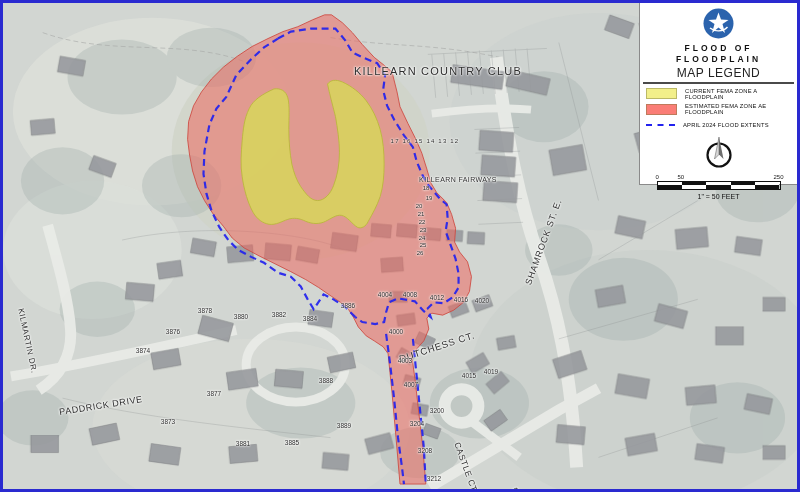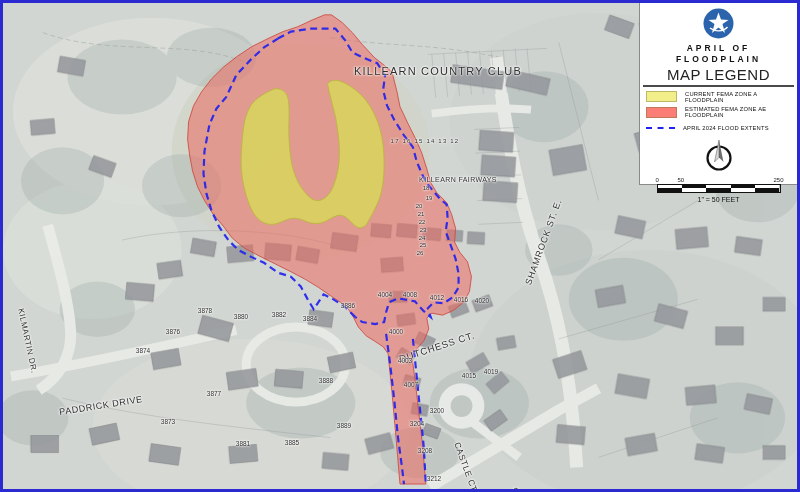--- a/index.html
+++ b/index.html
@@ -17,21 +17,21 @@
     transform-origin:center center;line-height:1;
   }
   
   #legend{
     position:absolute;top:0;right:0;width:158px;height:182px;
     background:#ffffff;border-left:1px solid #8a8a8a;border-bottom:1px solid #8a8a8a;
     box-sizing:border-box;z-index:5;
   }
   #legend .logo-wrap{text-align:center;margin-top:5px;}
   #legend .org{ text-align:center;font-weight:bold;font-size:8.5px;letter-spacing:3px;color:#111;line-height:1.25;}
-  #legend .legend-title{text-align:center;font-size:15px;letter-spacing:.5px;color:#222;margin-top:2px;}
+  #legend .legend-title{text-align:center;font-size:12px;letter-spacing:.5px;color:#222;margin-top:2px;}
   #legend .divider{border-top:2px solid #4a4a4a;margin:2px 3px 4px 3px;}
   .legend-row{display:flex;align-items:center;margin:0 0 4.5px 6px;height:11px;}
   .swatch{width:29px;height:9px;border:.5px solid rgba(120,120,60,.45);flex:0 0 auto;}
   .swatch-dash{width:29px;height:0;border:none;border-top:2.5px dashed #2222ee;flex:0 0 auto;}
   .legend-row .lbl{font-size:5.8px;color:#111;margin-left:8px;letter-spacing:.2px;}
   .north-wrap{text-align:center;margin-top:1px;}
   #scale{position:relative;width:124px;margin:1px auto 0 auto;height:18px;}
   .scale-ticks{position:relative;height:7px;font-size:6px;color:#222;}
   .tick-0{position:absolute;left:-1px;top:0;}
   .tick-50{position:absolute;left:21px;top:0;}
@@ -250,21 +250,21 @@
     </div>
 
   <div id="legend">
     <div class="logo-wrap">
       <svg width="31" height="31" viewBox="0 0 31 31">
         <circle cx="15.5" cy="15.5" r="15" fill="#2b63ad"></circle>
         <path fill="#ffffff" d="M15.5 4.5 L18 11.5 L25.5 12 L19.5 16 L22 25 L15.5 19.5 L9 25 L11.5 16 L5.5 12 L13 11.5 Z"></path>
         <path fill="none" stroke="#ffffff" stroke-width="1.4" d="M7 20 C 12 24, 20 24, 24.5 19"></path>
       </svg>
     </div>
-    <div class="org">APRIL OF</div>
+    <div class="org">FLOOD OF</div>
     <div class="org">FLOODPLAIN</div>
     <div class="legend-title">MAP LEGEND</div>
     <div class="divider"></div>
 
     <div class="legend-row">
       <span class="swatch" style="background: rgb(242, 239, 138);"></span>
       <span class="lbl">CURRENT FEMA ZONE A FLOODPLAIN</span>
     </div>
     <div class="legend-row">
       <span class="swatch" style="background: rgb(250, 125, 118);"></span>

